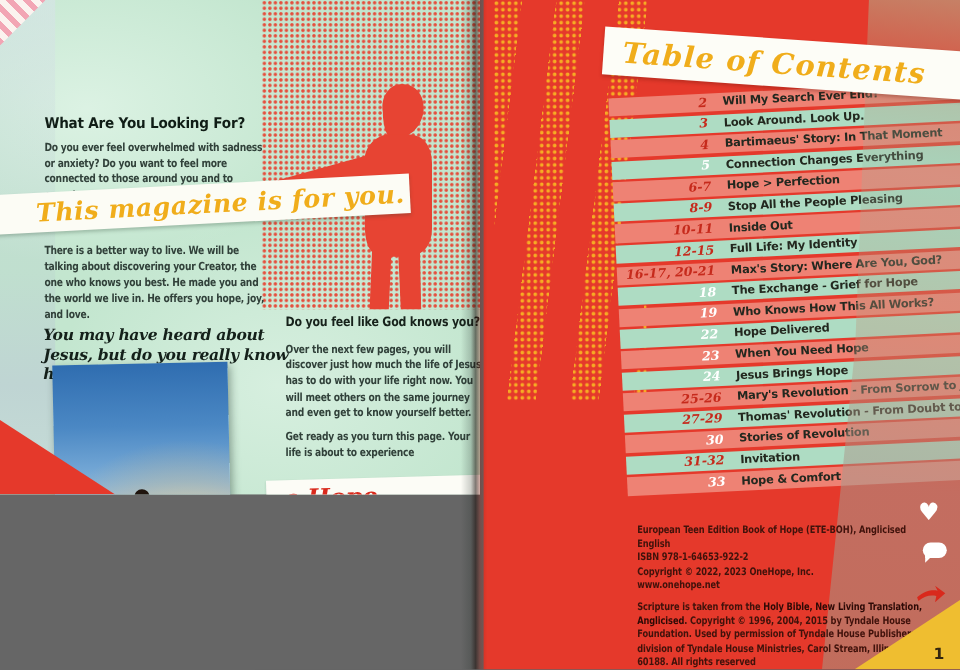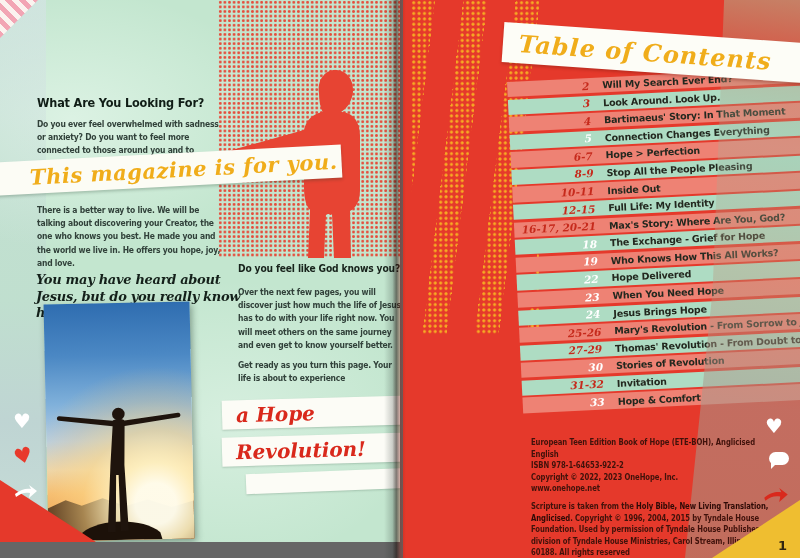--- a/index.html
+++ b/index.html
@@ -1,20 +1,20 @@
 <!DOCTYPE html>
 <html style="--left-page-bg: #c3e6cf; --right-page-bg: #e5392b; --halftone-red: #e74433; --accent-yellow: #f0ad1b; --hope-red: #d9291c; --toc-bar-salmon: #ee8274; --toc-bar-mint: #aedcc3; --toc-number-red: #c62a1c; --corner-yellow: #efbe30; --colophon-ink: #40120b;"><head>
 <meta charset="utf-8">
 <style>
   html,body{margin:0;padding:0;background:#666;}
   #stage{position:relative;width:800px;height:558px;overflow:hidden;
          font-family:"DejaVu Sans",sans-serif;}
 
   
-  .page-left{position:absolute;left:0;top:0;width:400px;height:542px;overflow:hidden;
+  .page-left{position:absolute;left:0;top:0;width:400px;height:412px;overflow:hidden;
     background:
       radial-gradient(ellipse 320px 200px at 18% 22%, rgba(240,252,244,.55), transparent 65%),
       radial-gradient(ellipse 300px 230px at 58% 78%, rgba(234,248,239,.5), transparent 62%),
       var(--left-page-bg,#c3e6cf);}
   .left-gray{position:absolute;left:0;top:0;width:46px;height:100%;
     background:linear-gradient(180deg, rgba(218,226,236,.5) 0%, rgba(192,206,216,.22) 25%,
       rgba(178,192,206,.18) 55%, rgba(188,200,214,.58) 78%, rgba(202,212,224,.5) 100%);}
   .corner-stripes{position:absolute;left:0;top:0;width:38px;height:38px;
     background:repeating-linear-gradient(45deg,#f2a5b4 0 5px,#fbf3ef 5px 10px);
     clip-path:polygon(0 0,100% 0,0 100%);}

